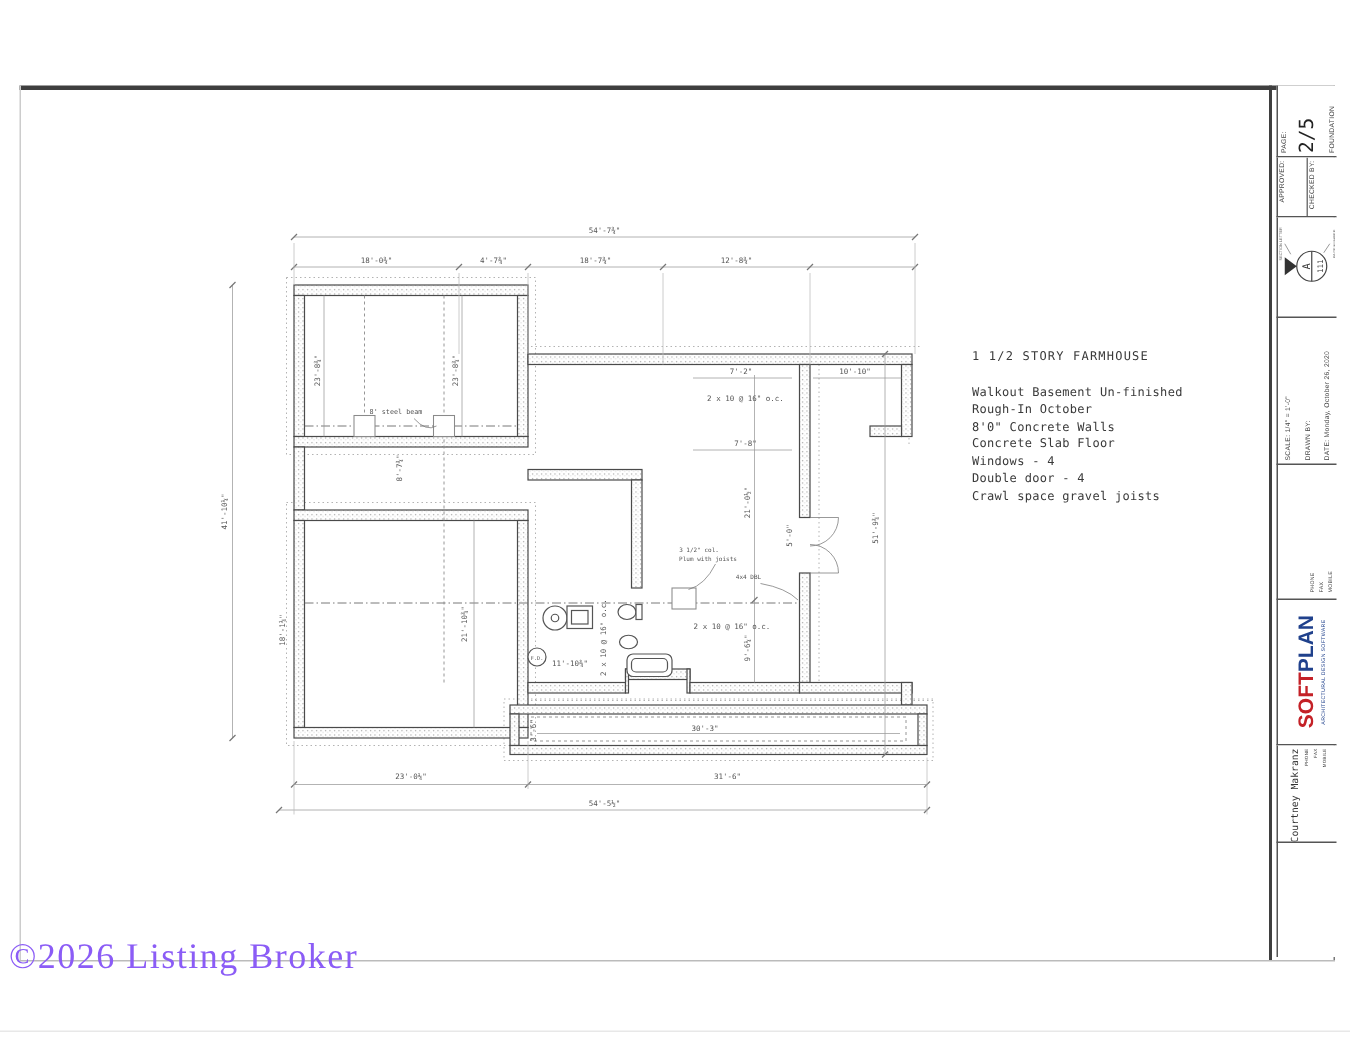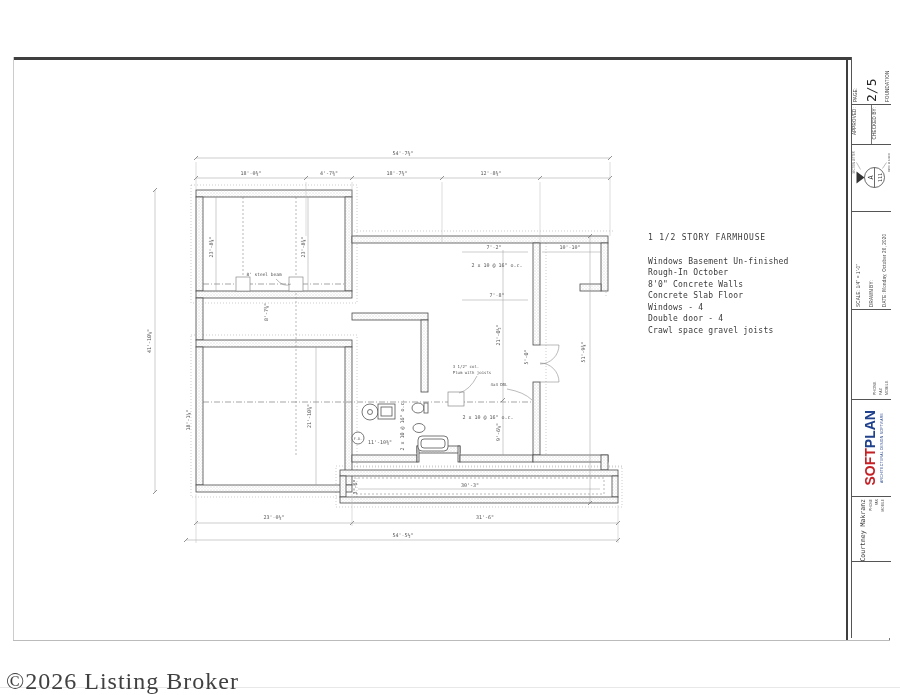--- a/index.html
+++ b/index.html
@@ -28,22 +28,22 @@
   #notes{position:absolute;left:648px;top:232px;width:200px;font-size:8px;line-height:11.5px;color:#3a3a3a;letter-spacing:.2px;}
   #notes .heading{margin-bottom:12px;letter-spacing:.8px;}
   #notes .gap{height:11px;}
 
   
   #plan-title{position:absolute;left:133px;top:541px;}
   #plan-title .t{font-size:12px;letter-spacing:1.5px;color:#2e2e2e;border-bottom:2px solid #3a3a3a;padding-bottom:1px;}
   #plan-title .s{font-size:4.5px;color:#777;margin-top:2px;letter-spacing:.3px;}
 
   
-  #watermark{position:absolute;left:6px;top:668px;font-family:"Liberation Serif",serif;
-             font-size:24px;color:#404040;letter-spacing:1px;}
+  #watermark{position:absolute;left:6px;top:625px;font-family:"Liberation Serif",serif;
+             font-size:24px;color:#8b5cf6;letter-spacing:1px;}
 
   
   svg{position:absolute;left:0;top:0;}
   .wall{fill:url(#stip);stroke:#4a4a4a;stroke-width:.8;}
   .pad{fill:#ffffff;stroke:#8a8a8a;stroke-width:.7;}
   .dim{stroke:#999999;stroke-width:.5;fill:none;}
   .ext{stroke:#bbbbbb;stroke-width:.5;fill:none;}
   .dashdot{stroke:#6a6a6a;stroke-width:.6;fill:none;stroke-dasharray:6 2 1 2;}
   .dash{stroke:#8a8a8a;stroke-width:.6;fill:none;stroke-dasharray:2 2;}
   .foot{stroke:#9a9a9a;stroke-width:.5;fill:none;stroke-dasharray:1 2;}
@@ -241,21 +241,21 @@
         <text x="466" y="368" font-size="4" text-anchor="middle" class="dimtxt">3 1/2" col.</text>
         <text x="472" y="374" font-size="4" text-anchor="middle" class="dimtxt">Plum with joists</text>
         <text x="499" y="386" font-size="4" text-anchor="middle" class="dimtxt">4x4 DBL</text>
         <text x="358" y="440" font-size="3.5" text-anchor="middle" class="dimtxt">F.D.</text>
       </g>
   </svg>
 
   <div id="notes">
     <div class="heading">1 1/2 STORY FARMHOUSE</div>
     <div>
-        <div>Windows Basement Un-finished</div>
+        <div>Walkout Basement Un-finished</div>
         <div>Rough-In October</div>
         <div>8'0" Concrete Walls</div>
         <div>Concrete Slab Floor</div>
         <div>Windows - 4</div>
         <div>Double door - 4</div>
         <div>Crawl space gravel joists</div>
       </div>
     <div class="gap"></div>
   </div>
 

